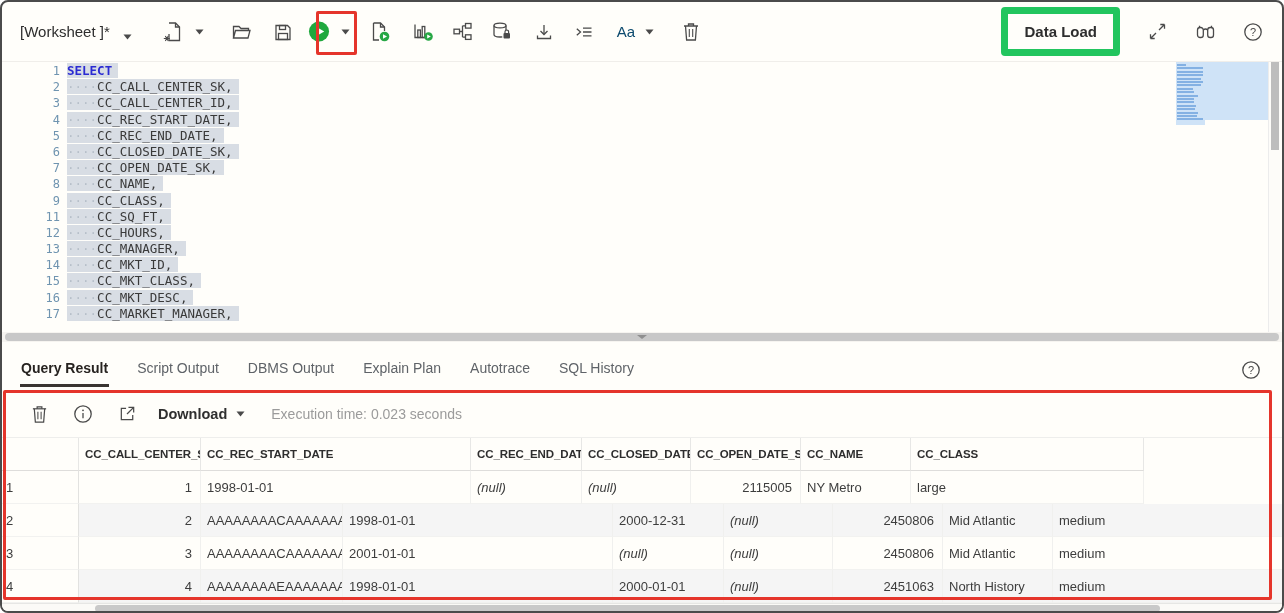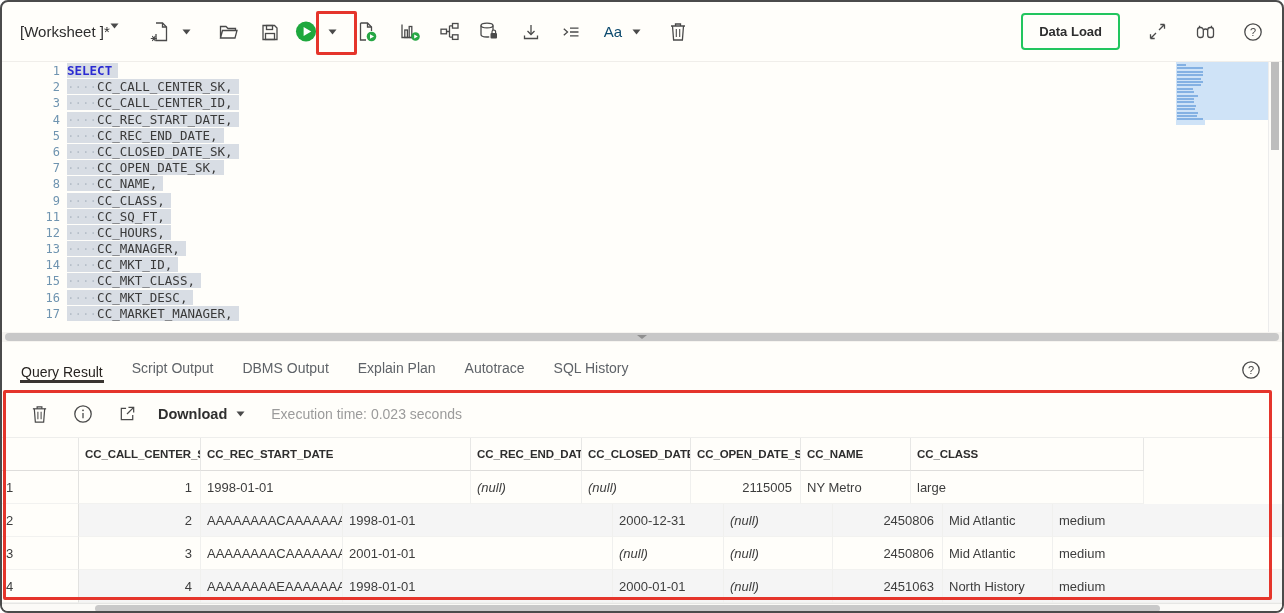--- a/index.html
+++ b/index.html
@@ -7,32 +7,32 @@
     --keyword-blue:#2b2bd2; --selection-bg:#d8dde4; --line-number:#6f94b0;
     --zebra-row:#f5f5f5; --minimap-highlight:#cfe3f7; --minimap-mark:#84b1e3;
     --tab-active-underline:#3a3531;
   }
   *{box-sizing:border-box}
   body{margin:0;background:#fff;font-family:"Liberation Sans",sans-serif}
   .window{position:relative;width:1284px;height:613px;border:2px solid #4b4b4b;border-radius:8px;
     overflow:hidden;background:#fffefa;color:#333}
   
   .toolbar{height:60px;display:flex;align-items:center;padding:0 18px;border-bottom:1px solid #f0eeea;position:relative}
-  .ws-selector{display:flex;align-items:flex-start;cursor:default}
+  .ws-selector{display:flex;align-items:flex-end;gap:13px;cursor:default}
   .ws-label{font-size:15px;color:#2d2d2d}
   .icon-btn{background:none;border:none;padding:0;width:22px;height:22px;display:flex;align-items:center;justify-content:center;cursor:default}
   .caret-btn{background:none;border:none;padding:0;width:12px;height:22px;display:flex;align-items:center;justify-content:center;cursor:default}
   .ml30{margin-left:30px}.ml24{margin-left:24px}.ml22{margin-left:22px}.ml20{margin-left:20px}
   .ml18{margin-left:18px}.ml17{margin-left:17px}.ml13{margin-left:13px}.ml10{margin-left:10px}.ml9{margin-left:9px}.ml26{margin-left:26px}
   .runwrap{width:24px;height:24px;display:flex;align-items:center;justify-content:center}
   .aa-group{display:flex;align-items:center;gap:10px}
   .aa-label{font-size:15px;color:#0c4a6e}
   .tb-right{margin-left:auto;display:flex;align-items:center;gap:26px}
-  .dataload{border:2px solid #22c55e;border-radius:4px;background:#fffefa;padding:9px 16px;
-    font-size:13px;font-weight:bold;color:#2e2e2e;font-family:"Liberation Sans",sans-serif;cursor:default}
+  .dataload{border:7px solid #22c55e;border-radius:4px;background:#fffefa;padding:9px 16px;
+    font-size:15px;font-weight:bold;color:#2e2e2e;font-family:"Liberation Sans",sans-serif;cursor:default}
   
   .editor{position:relative;height:270px;background:#fffefa;overflow:hidden}
   .code-lines{font-family:"DejaVu Sans Mono",monospace;font-size:12.5px;line-height:16.2px;padding-top:1px}
   .code-line{white-space:pre;height:16.2px}
   .gutter{display:inline-block;width:58px;text-align:right;color:var(--line-number);font-size:12px}
   .sel{background:var(--selection-bg);margin-left:7px;padding-right:6px}
   .ws{color:#b6bfc9}
   .kw{color:var(--keyword-blue);font-weight:bold}
   .tok{color:#3a3a3a}
   .minimap{position:absolute;right:14px;top:0;width:92px;height:266px}
@@ -42,21 +42,21 @@
   .vscroll{position:absolute;right:2px;top:0;width:12px;height:270px;border-left:1px solid #ececec;background:#fdfcf9}
   .vthumb{position:absolute;top:0;left:2px;width:8px;height:88px;background:#bdbdbd}
   
   .splitter{height:10px;background:#f6f4f0;position:relative;cursor:row-resize}
   .split-bar{position:absolute;left:3px;right:3px;top:1px;height:8px;background:#c8c8c8;border-radius:4px}
   .split-chevron{position:absolute;left:50%;top:3px;margin-left:-5px;width:0;height:0;
     border-left:5px solid transparent;border-right:5px solid transparent;border-top:4px solid #8f8f8f}
   
   .tabs{height:48px;display:flex;align-items:center;padding:0 18px;gap:27px;position:relative;background:#fffefa}
   .tab{font-size:14px;color:#5f6368;padding:15px 1px 11px;cursor:default}
-  .tab.active{color:#272320;font-weight:normal;border-bottom:3px solid var(--tab-active-underline);padding-bottom:0}
+  .tab.active{color:#272320;font-weight:bold;border-bottom:3px solid var(--tab-active-underline);padding-bottom:8px}
   .tabs-help{position:absolute;right:20px;top:13px}
   .rtoolbar{height:47px;display:flex;align-items:center;padding-left:26px;background:#fffefa}
   .download-group{display:flex;align-items:center;gap:9px;margin-left:20px;cursor:default}
   .download-label{font-size:14.5px;font-weight:bold;color:#2f2f2f}
   .exec{font-size:14px;color:#9b9b9b;margin-left:26px}
   
   .grid{border-top:1px solid #eeeeec;background:#fffefa}
   .t-row{display:flex;height:33px}
   .hcell{padding:0 6px;display:flex;align-items:center;overflow:hidden;white-space:nowrap;
     font-size:11.5px;font-weight:bold;letter-spacing:-0.1px;color:#2e2e2e;background:#fffefa;

